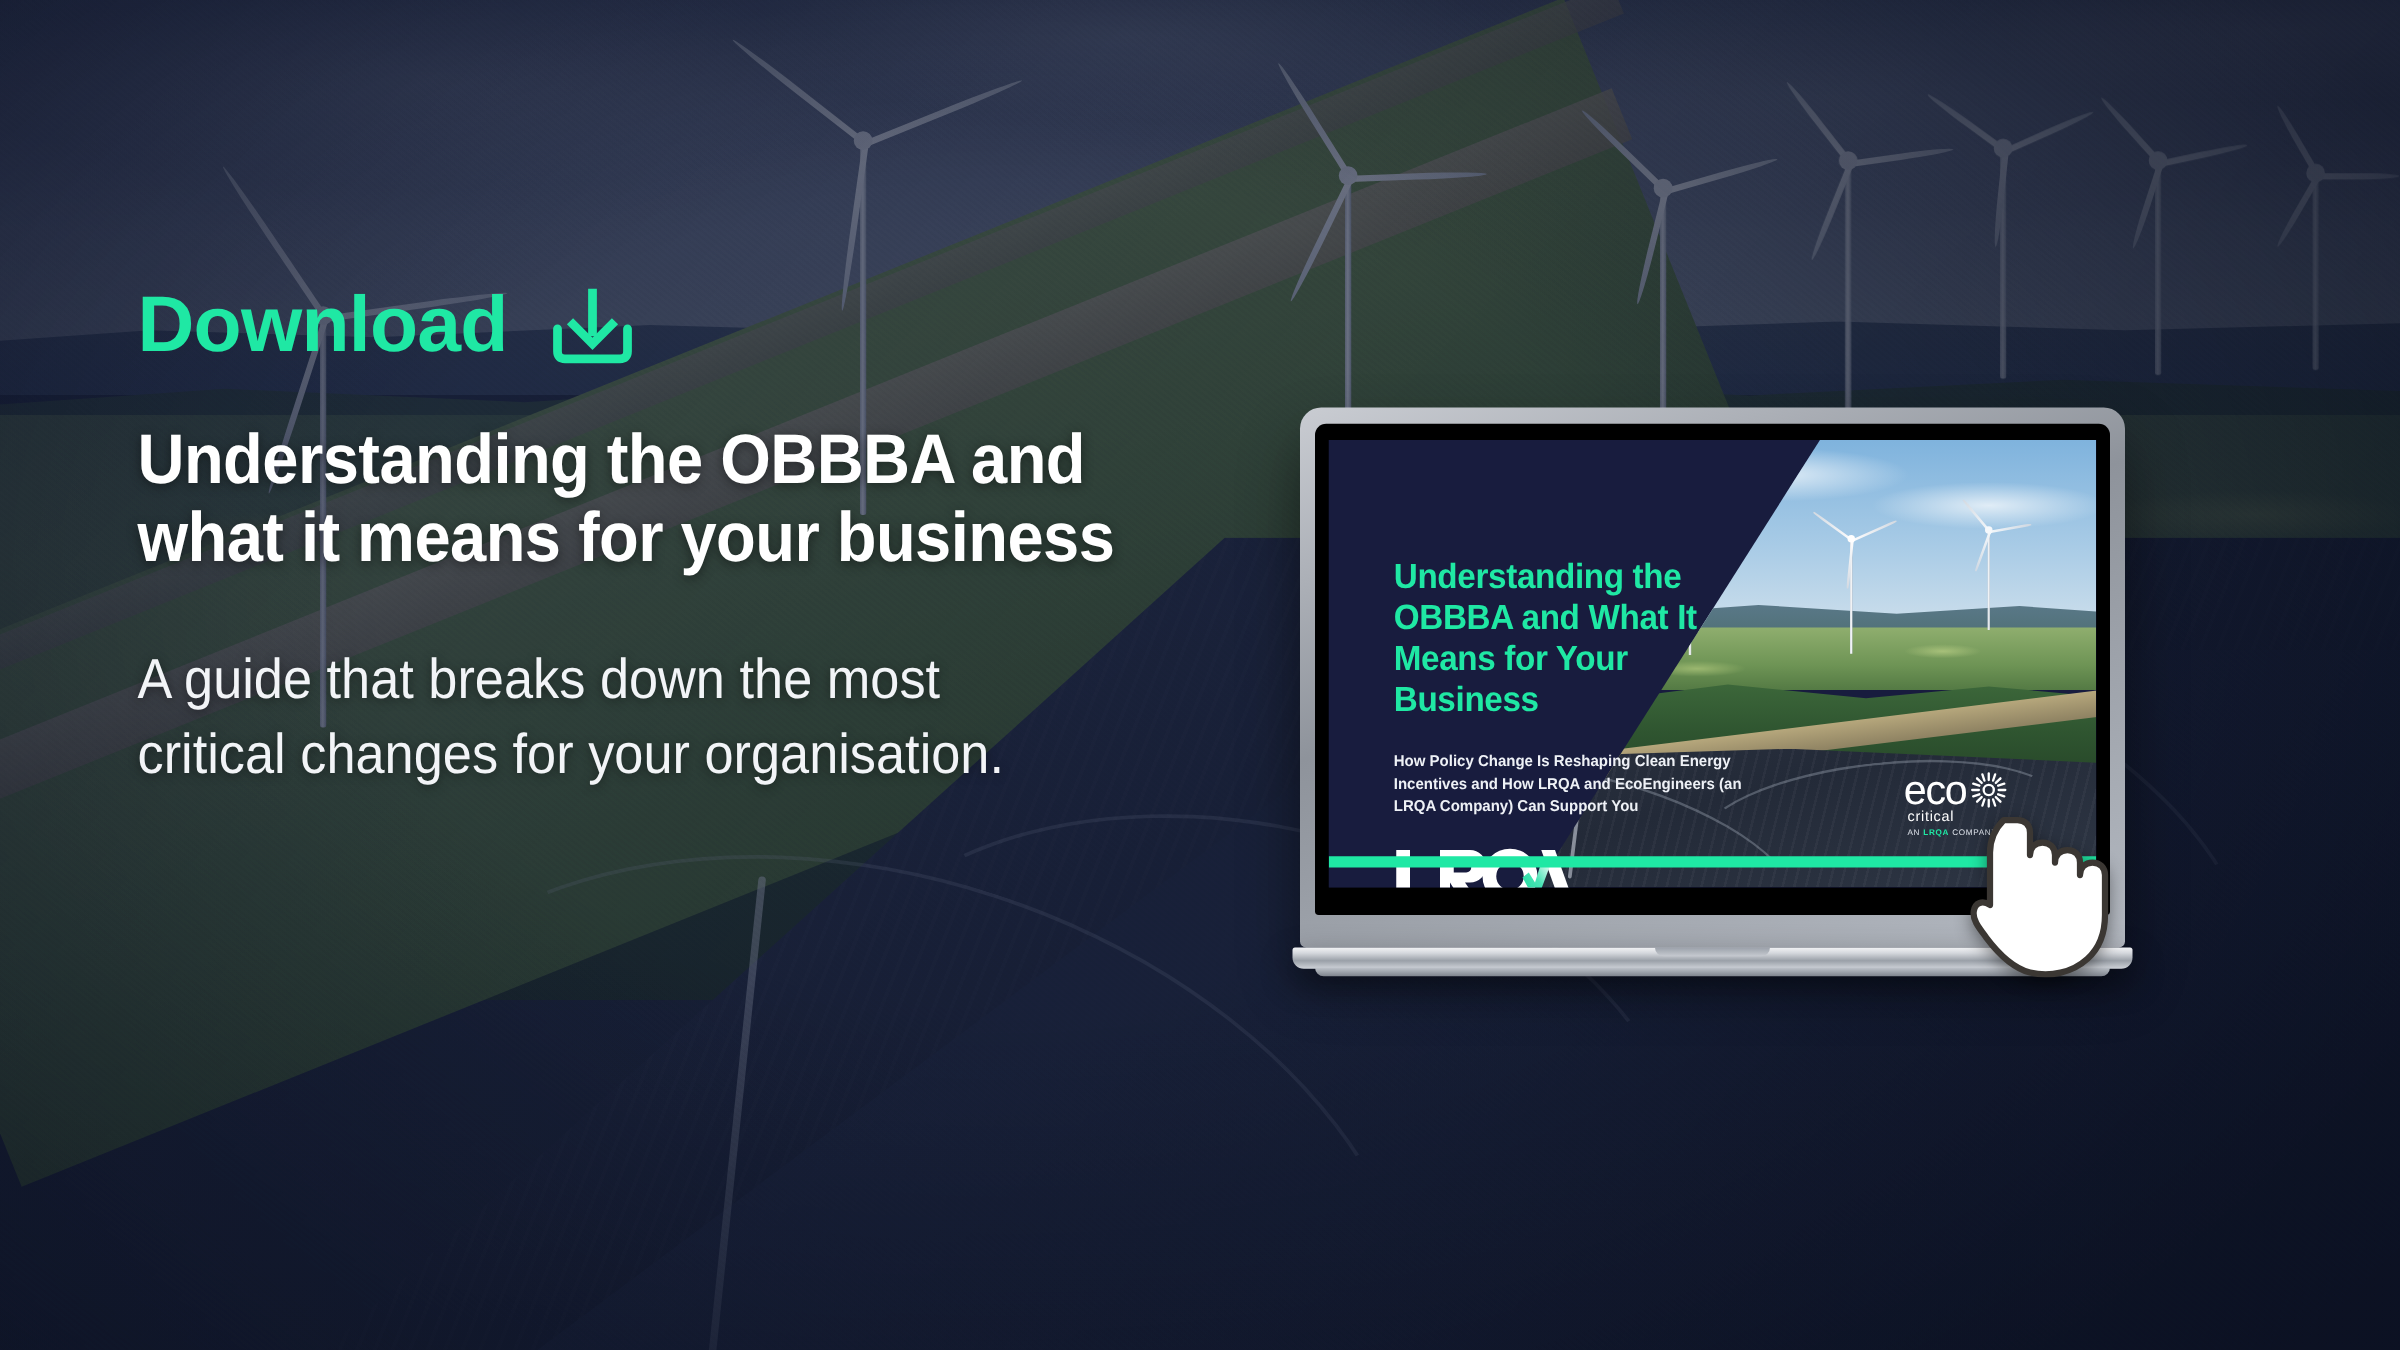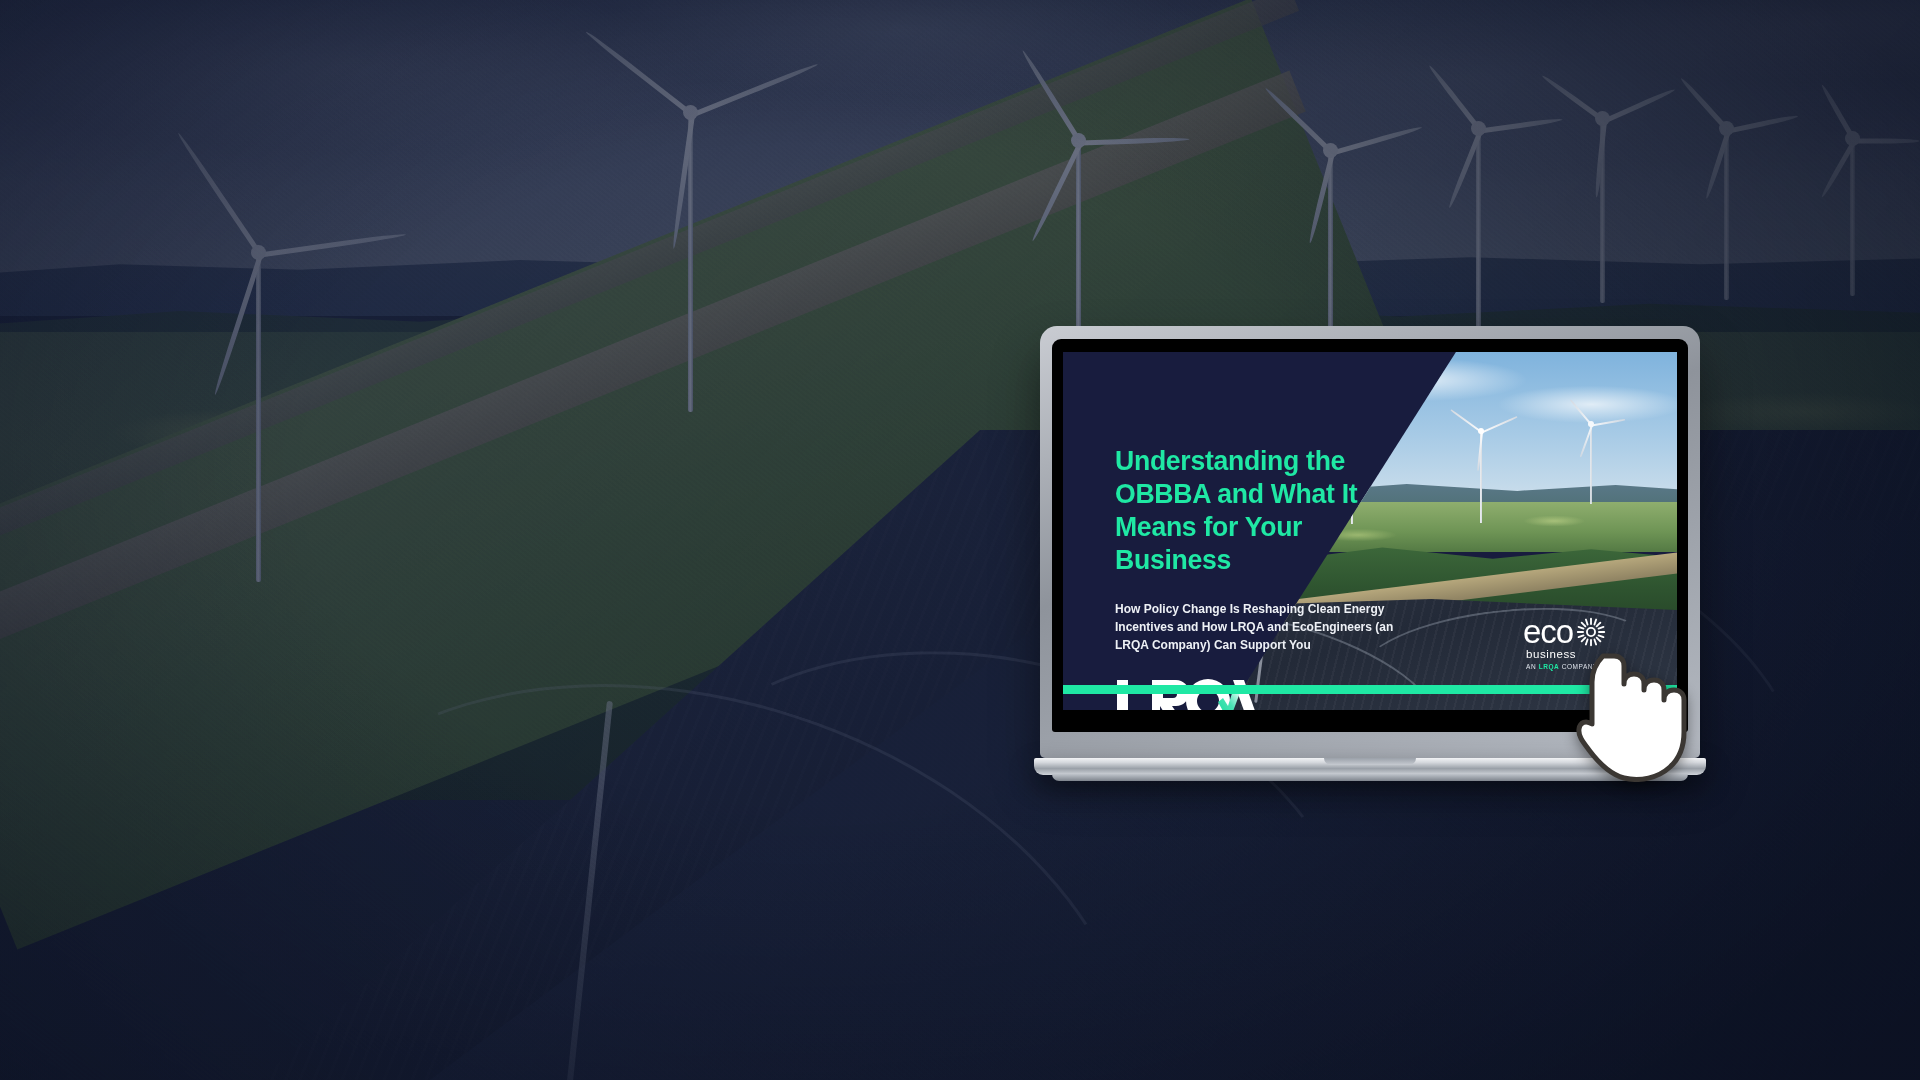--- a/index.html
+++ b/index.html
@@ -309,20 +309,36 @@
       <div class="bl" style="height:68px; transform:rotate(150deg);"></div>
       <div class="bl" style="height:68px; transform:rotate(270deg);"></div>
       <div class="hub"></div>
     </div>
 
     <div class="bg-grain"></div>
     <div class="bg-tint"></div>
     <div class="bg-vig"></div>
   </div>
 
+  <div class="copy">
+
+    <div class="dl-row">
+      <div class="dl-word">Download</div>
+
+      <svg class="dl-ico" viewBox="0 0 76 64">
+        <path d="M38 3 L38 41" stroke="#1FE8A4" stroke-width="7" stroke-linecap="butt" fill="none"></path>
+        <path d="M20 29 L38 47 L56 29" stroke="#1FE8A4" stroke-width="7" stroke-linejoin="miter" stroke-linecap="butt" fill="none"></path>
+        <path d="M10 35 L10 53 Q10 59 16 59 L60 59 Q66 59 66 53 L66 35" stroke="#1FE8A4" stroke-width="7" fill="none" stroke-linecap="round"></path>
+      </svg>
+    </div>
+
+    <h1 class="headline">Understanding the OBBBA and what it means for your business</h1>
+
+    <p class="blurb">A guide that breaks down the most critical changes for your organisation.</p>
+  </div>
 
   <div class="laptop">
 
     <div class="lid">
       <div class="lid-inner">
 
         <div class="screen">
 
           <div class="cov-navy"></div>
 
@@ -410,21 +426,21 @@
                   <line x1="2.9" y1="22.8" x2="8.5" y2="20.9"></line>
                   <line x1="25.5" y1="13.1" x2="31.1" y2="11.2"></line>
                   <line x1="2.9" y1="11.2" x2="8.5" y2="13.1"></line>
                   <line x1="25.5" y1="20.9" x2="31.1" y2="22.8"></line>
                   <line x1="11.2" y1="31.1" x2="13.1" y2="25.5"></line>
                   <line x1="20.9" y1="8.5" x2="22.8" y2="2.9"></line>
                 </g>
                 <circle cx="17" cy="17" r="4.6" fill="none" stroke="#ffffff" stroke-width="2.1"></circle>
               </svg>
             </div>
-            <div class="eco-sub">business</div>
+            <div class="eco-sub">critical</div>
             <div class="eco-tag">
               <span>AN</span>
               <span class="tl">LRQA</span>
               <span>COMPANY</span>
             </div>
           </div>
 
           <div class="cov-bar"></div>
         </div>
       </div>

